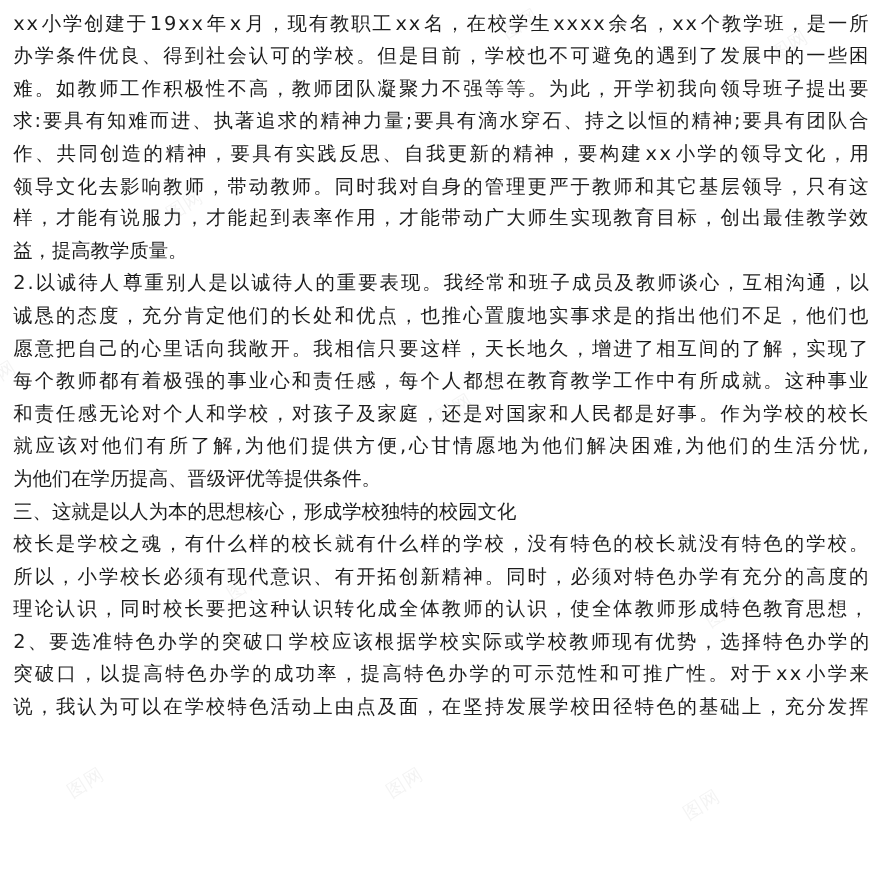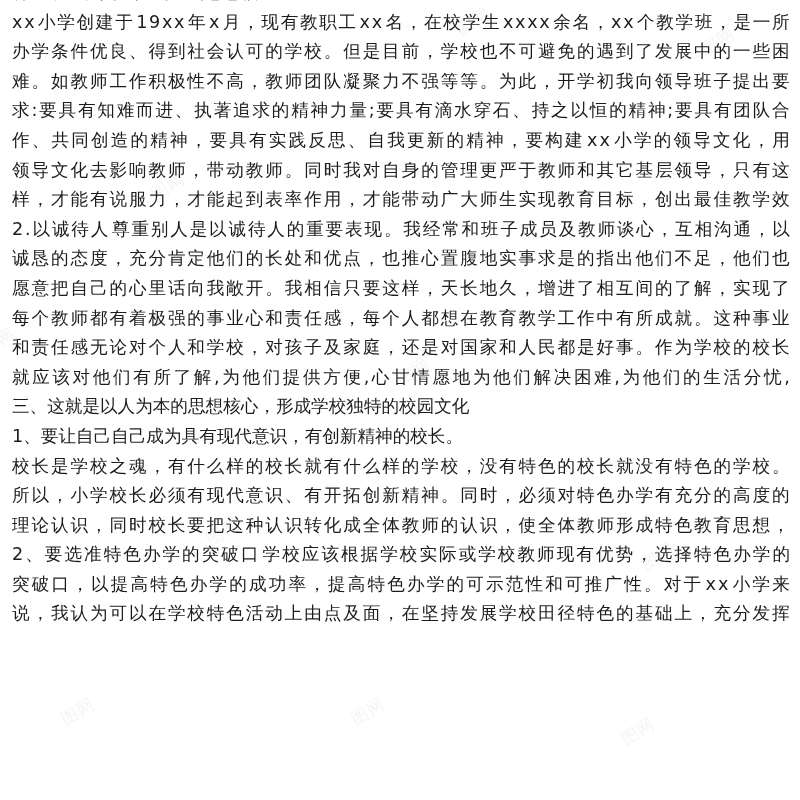--- a/index.html
+++ b/index.html
@@ -399,20 +399,21 @@
         <span>标</span>
         <span>，</span>
         <span>创</span>
         <span>出</span>
         <span>最</span>
         <span>佳</span>
         <span>教</span>
         <span>学</span>
         <span>效</span>
       </div>
+      <div class="line short">益，提高教学质量。</div>
       <div class="line just">
         <span>2</span>
         <span>.</span>
         <span>以</span>
         <span>诚</span>
         <span>待</span>
         <span>人</span>
         <span> </span>
         <span>尊</span>
         <span>重</span>
@@ -654,22 +655,22 @@
         <span>为</span>
         <span>他</span>
         <span>们</span>
         <span>的</span>
         <span>生</span>
         <span>活</span>
         <span>分</span>
         <span>忧</span>
         <span>,</span>
       </div>
+      <div class="line short">为他们在学历提高、晋级评优等提供条件。</div>
       <div class="line short">三、这就是以人为本的思想核心，形成学校独特的校园文化</div>
-      <div class="line short">1、要让自己自己成为具有现代意识，有创新精神的校长。</div>
       <div class="line just">
         <span>校</span>
         <span>长</span>
         <span>是</span>
         <span>学</span>
         <span>校</span>
         <span>之</span>
         <span>魂</span>
         <span>，</span>
         <span>有</span>

